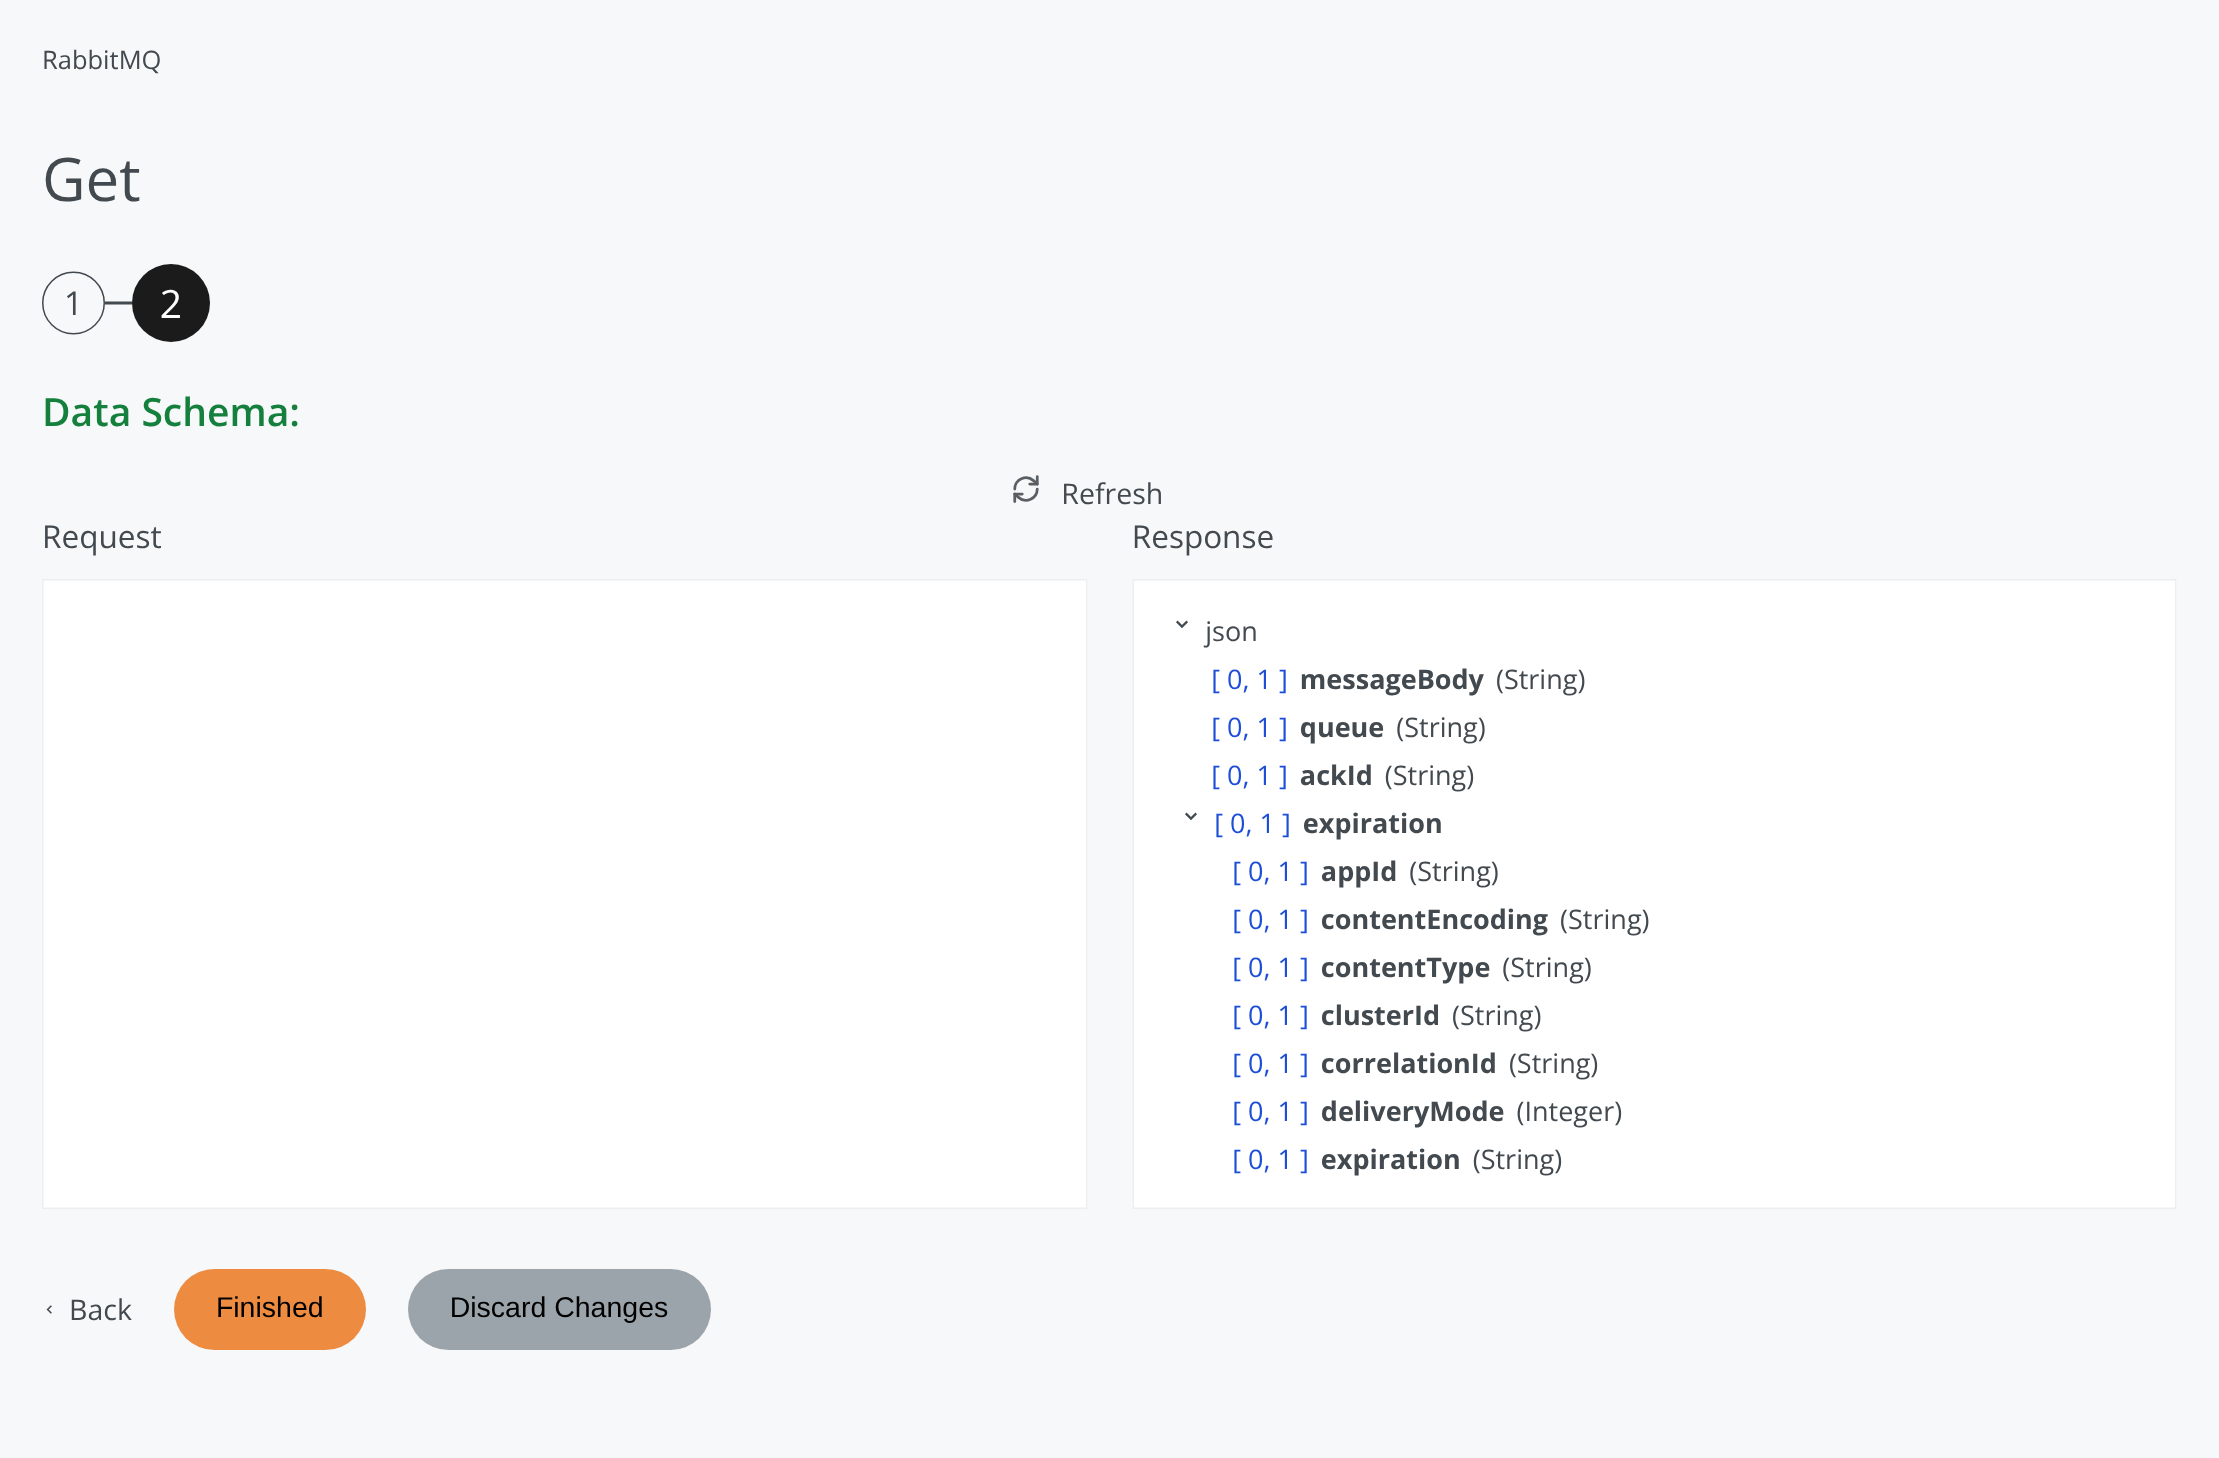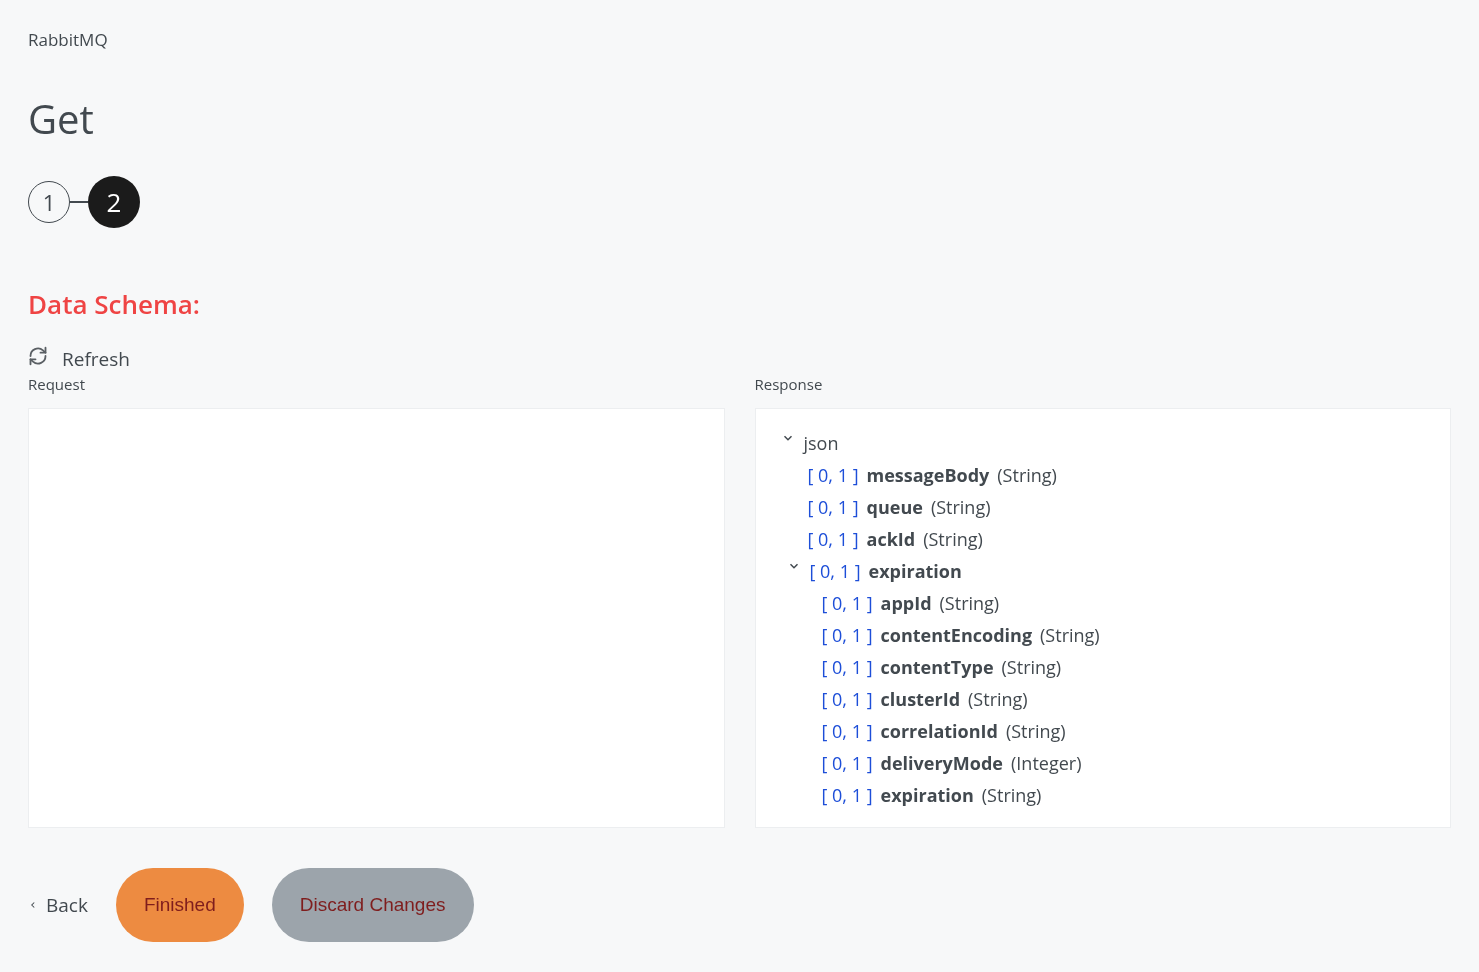--- a/index.html
+++ b/index.html
@@ -48,26 +48,26 @@
     font-size: 26px;
   }
   .step-line {
     width: 18px;
     height: 1.5px;
     background: #42494f;
   }
   .section-title {
     font-size: 26px;
     font-weight: 600;
-    margin-top: 58px;
-    color: #ef4444;
+    margin-top: 28px;
+    color: #15803d;
   }
   .refresh-row {
     display: flex;
-    justify-content: flex-start;
+    justify-content: center;
     margin-top: 24px;
     padding-right: 30px;
   }
   .refresh-btn {
     display: flex;
     align-items: center;
     gap: 14px;
     cursor: pointer;
     color: #42494f;
     font-size: 19px;
@@ -79,21 +79,21 @@
   .panels {
     display: flex;
     gap: 30px;
     margin-top: 2px;
   }
   .panel-col {
     flex: 1;
     min-width: 0;
   }
   .panel-label {
-    font-size: 15px;
+    font-size: 21px;
     color: #42494f;
     margin-bottom: 14px;
   }
   .panel-box {
     background: #ffffff;
     border: 1px solid #eceef0;
     height: 420px;
     overflow: hidden;
     padding: 18px 24px;
     font-size: 18px;
@@ -130,24 +130,24 @@
     align-items: center;
     gap: 8px;
     font-size: 19px;
     color: #42494f;
     cursor: pointer;
   }
   .back-chevron svg { width: 10px; height: 14px; }
   .pill-btn {
     border: none;
     border-radius: 999px;
-    padding: 26px 28px;
+    padding: 16px 28px;
     font-size: 19px;
     cursor: pointer;
-    color: #7f1d1d;
+    color: #000000;
   }
   .pill-primary { background: #ed8b41; }
   .pill-secondary { background: #9ca4ab; }
 </style>
 </head>
 <body>
 
 
 
 <a class="breadcrumb">RabbitMQ</a>

